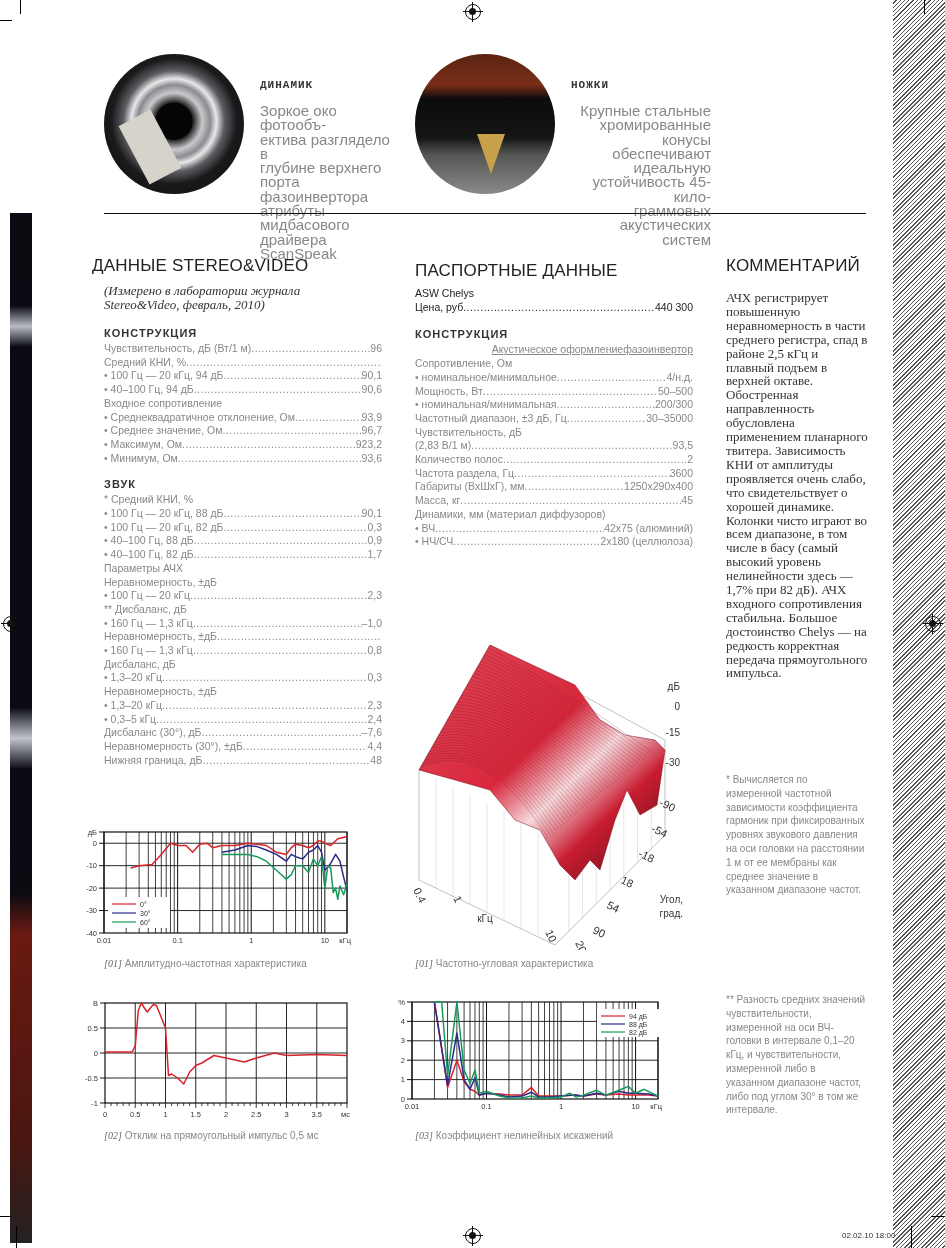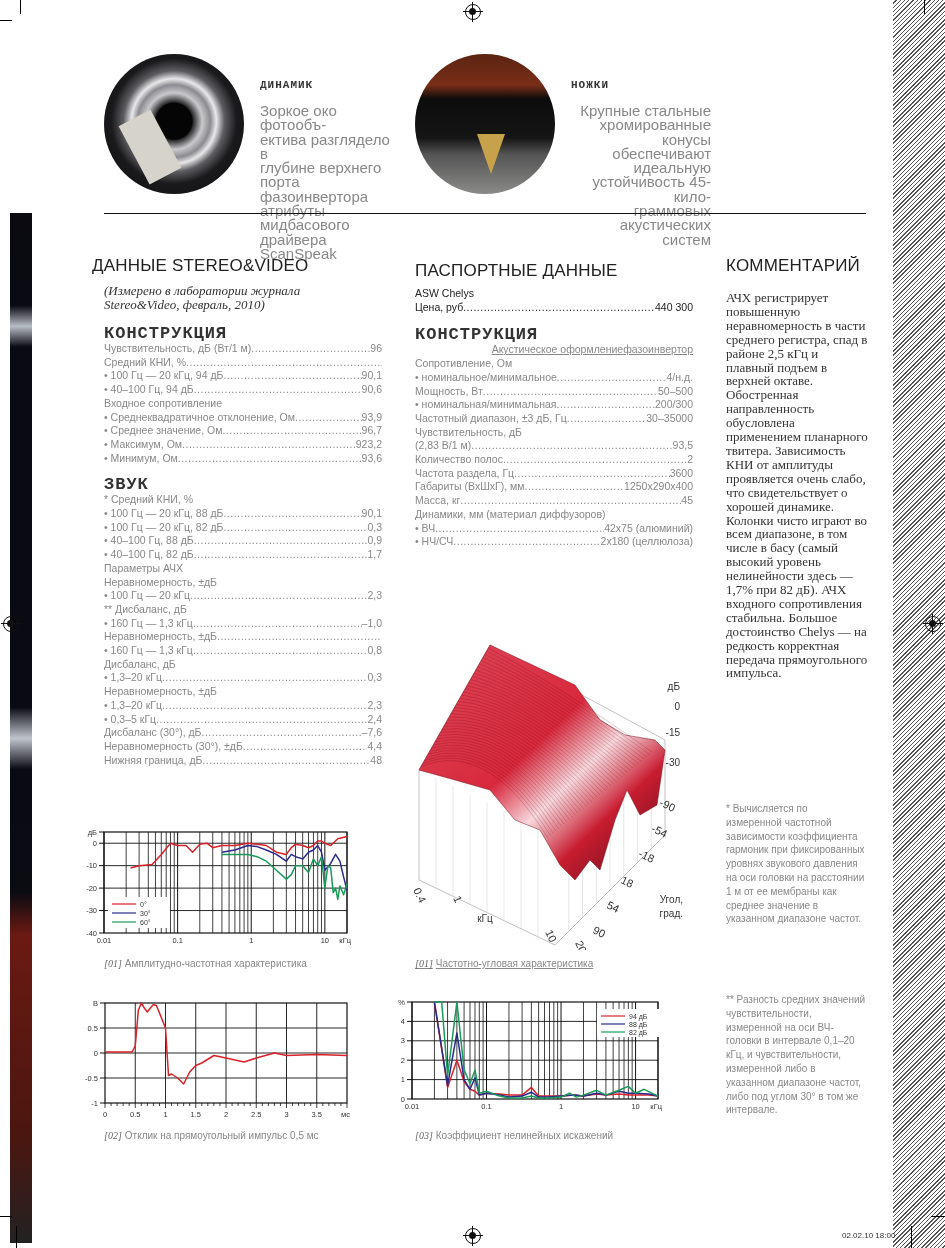--- a/index.html
+++ b/index.html
@@ -27,21 +27,21 @@
   .circle.feet .cone { position: absolute; left: 62px; top: 80px; width: 0; height: 0;
     border-left: 14px solid transparent; border-right: 14px solid transparent; border-top: 40px solid #c8a24a; }
 
   .caption-head { position: absolute; font-family: Liberation Mono, monospace; font-weight: bold; font-size: 11px; letter-spacing: 1px; color: #333; }
   .caption-text { position: absolute; font-size: 15px; line-height: 14.3px; color: #888; width: 140px; }
 
   .rule { position: absolute; left: 104px; top: 213px; width: 762px; height: 1px; background: #111; }
 
   .sec-title { position: absolute; font-size: 17px; color: #222; letter-spacing: 0.2px; }
   .italic-note { position: absolute; font-family: "Liberation Serif", serif; font-style: italic; font-size: 13px; line-height: 14px; color: #333; width: 200px; }
-  .sub-head { font-family: Liberation Mono, monospace; font-weight: bold; font-size: 17px; letter-spacing: 1px; color: #333; margin-top: 10px; height: 15px; }
+  .sub-head { font-family: Liberation Sans, sans-serif; font-weight: bold; font-size: 11px; letter-spacing: 1px; color: #333; margin-top: 10px; height: 15px; }
 
   .spec { position: absolute; width: 278px; font-size: 10.5px; line-height: 13.7px; color: #888; }
   .row { display: flex; white-space: nowrap; overflow: hidden; }
   .row .l { flex: 0 0 auto; }
   .row .dots { flex: 1 1 auto; overflow: hidden; }
   .row .dots::after { content: "..............................................................................................................................................."; letter-spacing: 0.5px; }
   .row .v { flex: 0 0 auto; }
   .row.nodots .dots::after { content: ""; }
   .row.dark { color: #222; }
   .row.justify { justify-content: flex-end; text-decoration: underline; }
@@ -354,21 +354,21 @@
         <span class="l">• НЧ/СЧ</span>
         <span class="dots"></span>
         <span class="v"> 2x180 (целлюлоза)</span>
       </div>
     </div>
 </div>
 
 <div class="sec-title" style="left:726px; top:256px;">КОММЕНТАРИЙ</div>
 <div class="comment">АЧХ регистрирует повышенную неравномерность в части среднего регистра, спад в районе 2,5 кГц и плавный подъем в верхней октаве. Обостренная направленность обусловлена применением планарного твитера. Зависимость КНИ от амплитуды проявляется очень слабо, что свидетельствует о хорошей динамике. Колонки чисто играют во всем диапазоне, в том числе в басу (самый высокий уровень нелинейности здесь — 1,7% при 82 дБ). АЧХ входного сопротивления стабильна. Большое достоинство Chelys — на редкость корректная передача прямоугольного импульса.</div>
 
-<div class="footnote" style="top:802px;">* Вычисляется по измеренной частотной зависимости коэффициента гармоник при фиксированных уровнях звукового давления на оси головки на расстоянии 1 м от ее мембраны как среднее значение в указанном диапазоне частот.</div>
+<div class="footnote" style="top:773px;">* Вычисляется по измеренной частотной зависимости коэффициента гармоник при фиксированных уровнях звукового давления на оси головки на расстоянии 1 м от ее мембраны как среднее значение в указанном диапазоне частот.</div>
 <div class="footnote" style="top:993px;">** Разность средних значений чувствительности, измеренной на оси ВЧ-головки в интервале 0,1–20 кГц, и чувствительности, измеренной либо в указанном диапазоне частот, либо под углом 30° в том же интервале.</div>
 
 <svg class="chart" id="chart-fr" style="left:82px; top:824px;" width="270" height="125">
     <rect x="22" y="8" width="243" height="101" fill="#fff" stroke="#111" stroke-width="1.2"></rect>
     <line x1="22" x2="22" y1="8" y2="109" stroke="#111" stroke-width="1"></line>
     <line x1="44.159837699879404" x2="44.159837699879404" y1="8" y2="109" stroke="#111" stroke-width="0.8"></line>
     <line x1="57.1225117763758" x2="57.1225117763758" y1="8" y2="109" stroke="#111" stroke-width="0.8"></line>
     <line x1="66.31967539975881" x2="66.31967539975881" y1="8" y2="109" stroke="#111" stroke-width="0.8"></line>
     <line x1="73.45354973349413" x2="73.45354973349413" y1="8" y2="109" stroke="#111" stroke-width="0.8"></line>
     <line x1="79.2823494762552" x2="79.2823494762552" y1="8" y2="109" stroke="#111" stroke-width="0.8"></line>
@@ -647,16 +647,16 @@
     <text x="222" y="273" font-size="11" text-anchor="end" fill="#333" font-family="Liberation Sans, sans-serif" transform="rotate(25 222 273)">54</text>
     <text x="208" y="298" font-size="11" text-anchor="end" fill="#333" font-family="Liberation Sans, sans-serif" transform="rotate(25 208 298)">90</text>
     <text x="18" y="250" font-size="11" text-anchor="start" fill="#333" font-family="Liberation Sans, sans-serif" transform="rotate(65 18 250)">0.4</text>
     <text x="58" y="258" font-size="11" text-anchor="start" fill="#333" font-family="Liberation Sans, sans-serif" transform="rotate(65 58 258)">1</text>
     <text x="150" y="292" font-size="11" text-anchor="start" fill="#333" font-family="Liberation Sans, sans-serif" transform="rotate(65 150 292)">10</text>
     <text x="180" y="303" font-size="11" text-anchor="start" fill="#333" font-family="Liberation Sans, sans-serif" transform="rotate(65 180 303)">20</text>
     <text x="90" y="282" font-size="10" text-anchor="middle" fill="#333" font-family="Liberation Sans, sans-serif">кГц</text>
     <text x="288" y="263" font-size="10" text-anchor="end" fill="#333" font-family="Liberation Sans, sans-serif">Угол,</text>
     <text x="288" y="277" font-size="10" text-anchor="end" fill="#333" font-family="Liberation Sans, sans-serif">град.</text>
   </svg>
-<div class="fig-caption" style="left:415px; top:958px;text-decoration:underline;"><span class="num">[01]</span><span>Частотно-угловая характеристика</span></div>
+<div class="fig-caption" style="left:415px; top:958px;"><span class="num">[01]</span><span>Частотно-угловая характеристика</span></div>
 
 <div class="footer" style="left:45px;margin-top:36px;">110 Hi ASW @T.indd   115</div>
 <div class="footer" style="left:842px;">02.02.10   18:00</div>
 
 </body></html>

